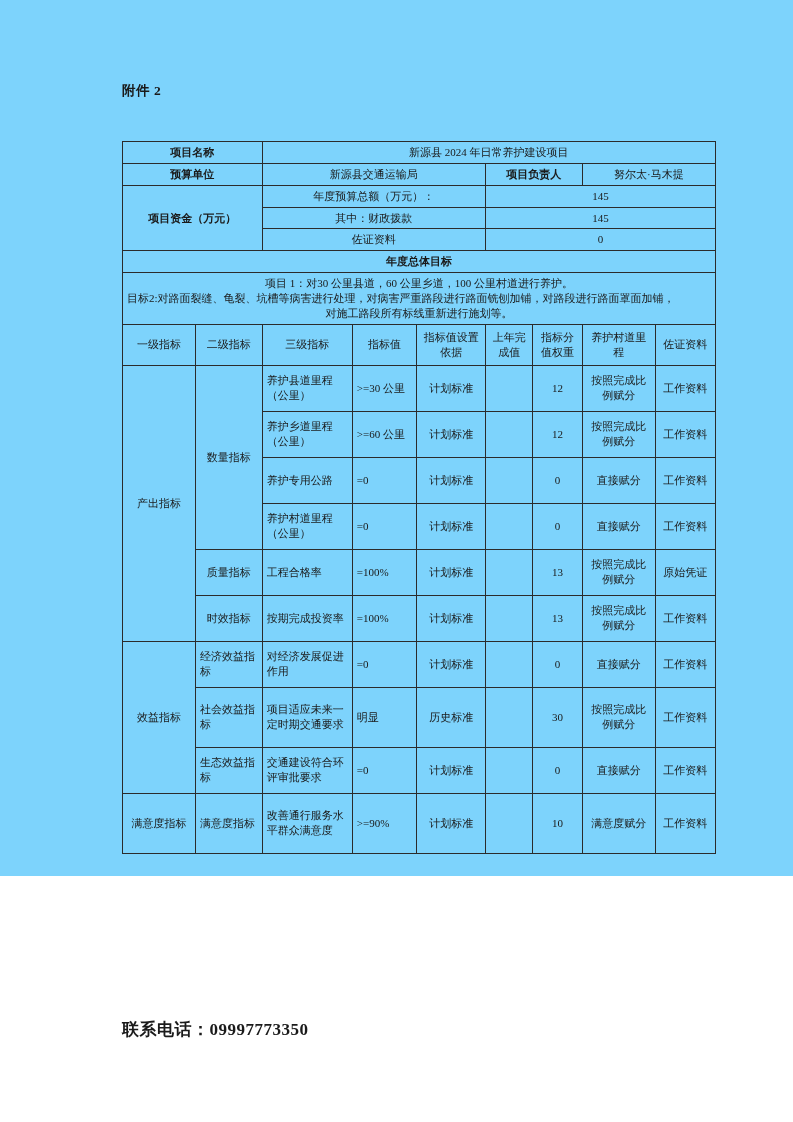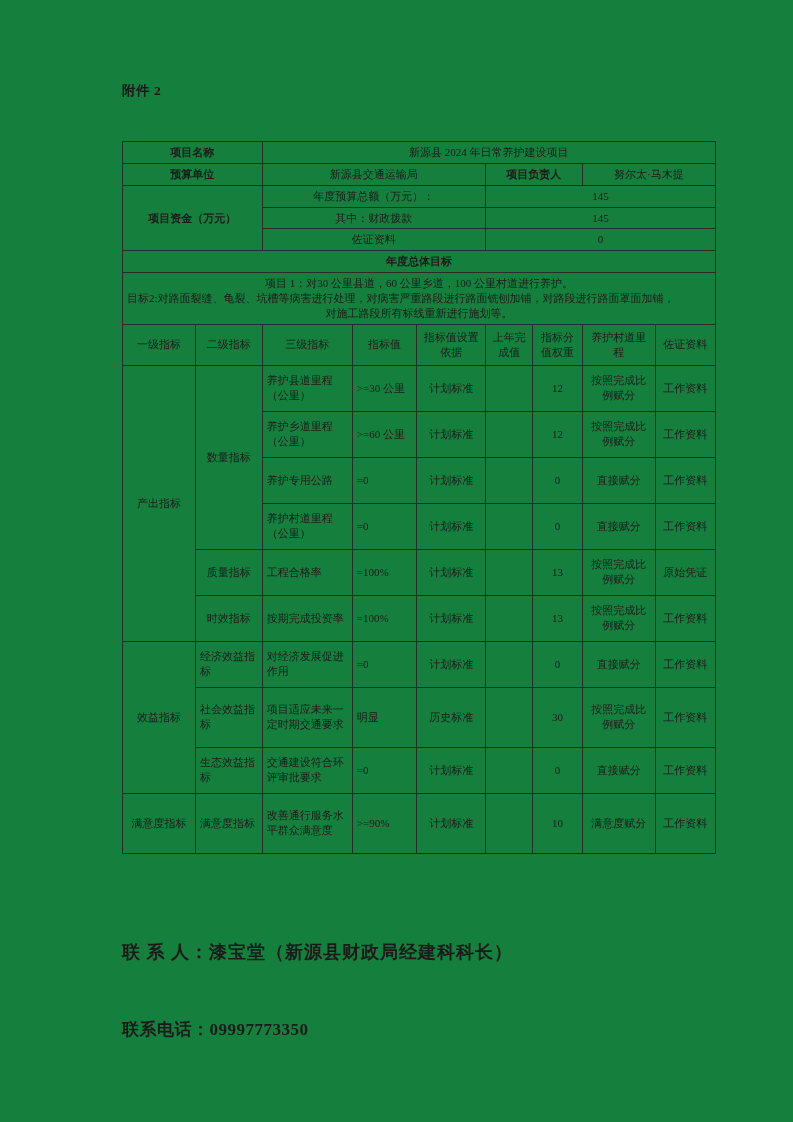--- a/index.html
+++ b/index.html
@@ -12,22 +12,22 @@
     height: 1122px;
     font-family: "Liberation Serif", "DejaVu Serif", serif;
     color: #1a1a1a;
     position: relative;
     overflow: hidden;
   }
   .page {
     position: absolute;
     left: 0; top: 0;
     width: 793px;
-    height: 1122px;
-    background: #15803d;
+    height: 876px;
+    background: #7dd3fc;
   }
   .attachment-label {
     position: absolute;
     left: 122px;
     top: 82px;
     font-size: 13.5px;
     font-weight: bold;
     letter-spacing: 0.5px;
   }
   .doc-title {
@@ -274,16 +274,15 @@
         <td class="l">&gt;=90%</td>
         <td class="c">计划标准</td>
         <td class="c"></td>
         <td class="c">10</td>
         <td class="c">满意度赋分</td>
         <td class="c">工作资料</td>
       </tr>
     </tbody>
   </table>
 
-  <div class="footer-contact">联 系 人：漆宝堂（新源县财政局经建科科长）</div>
   <div class="footer-phone">联系电话：09997773350</div>
 
 </div>
 
 </body></html>

